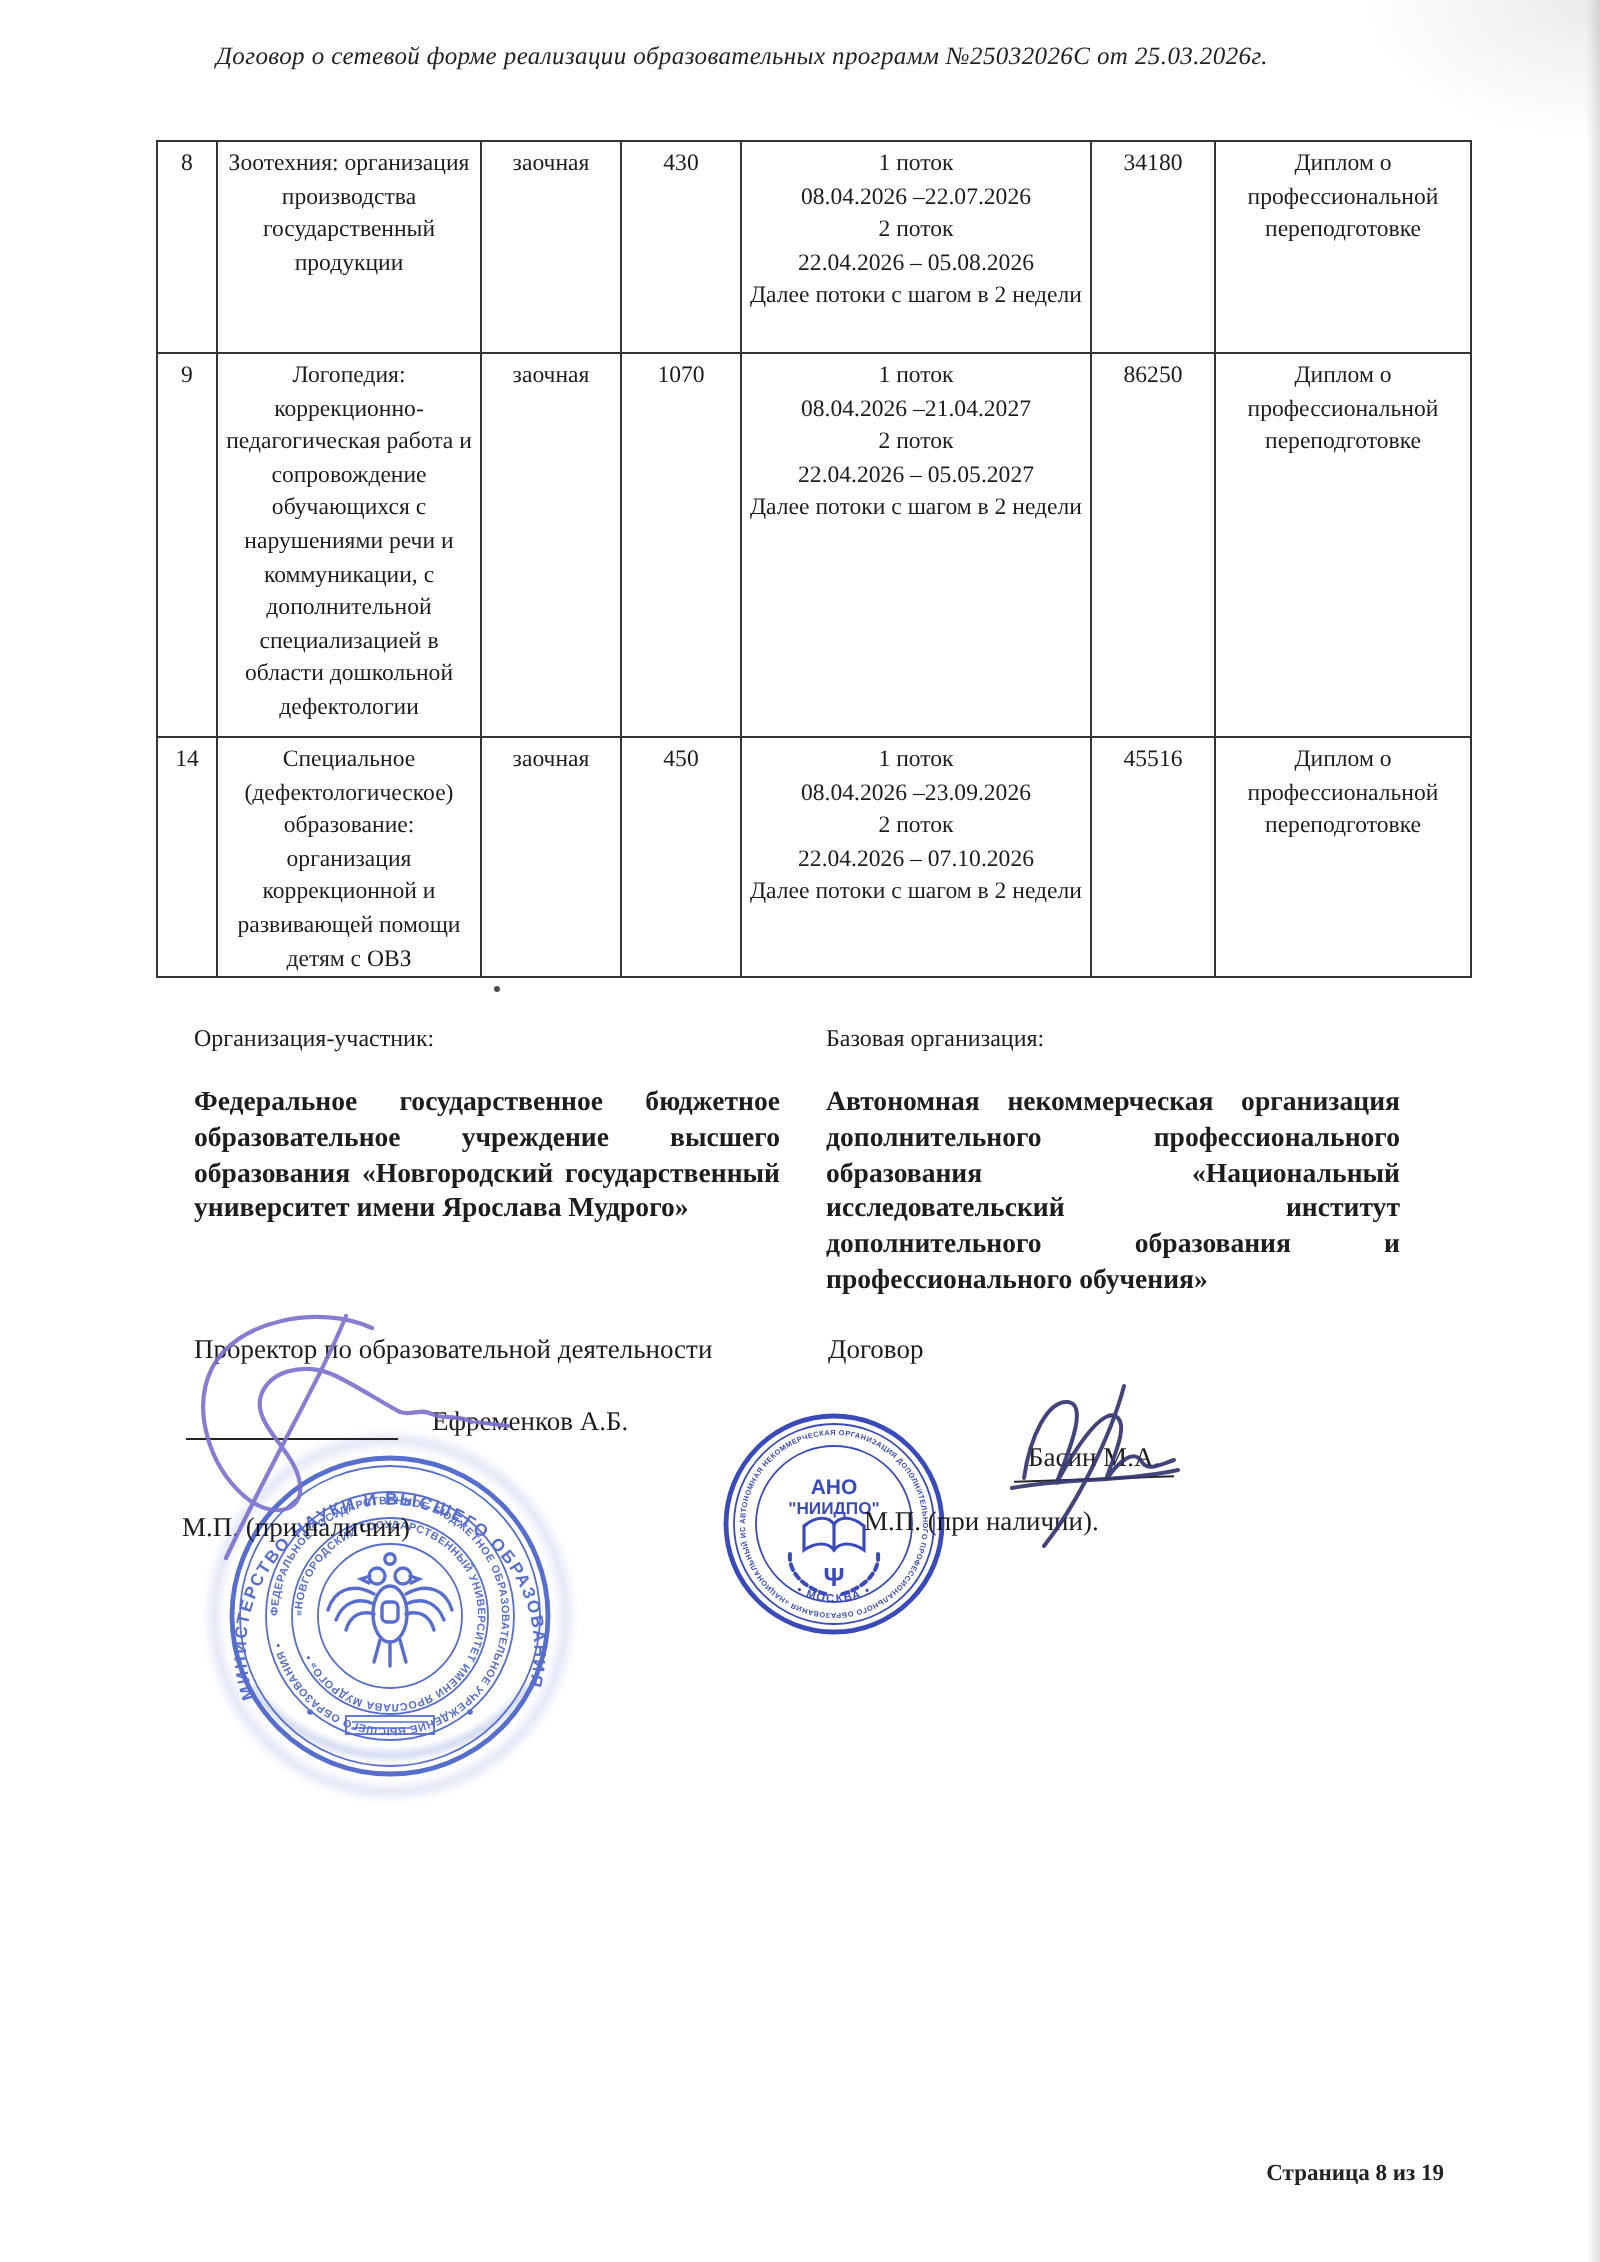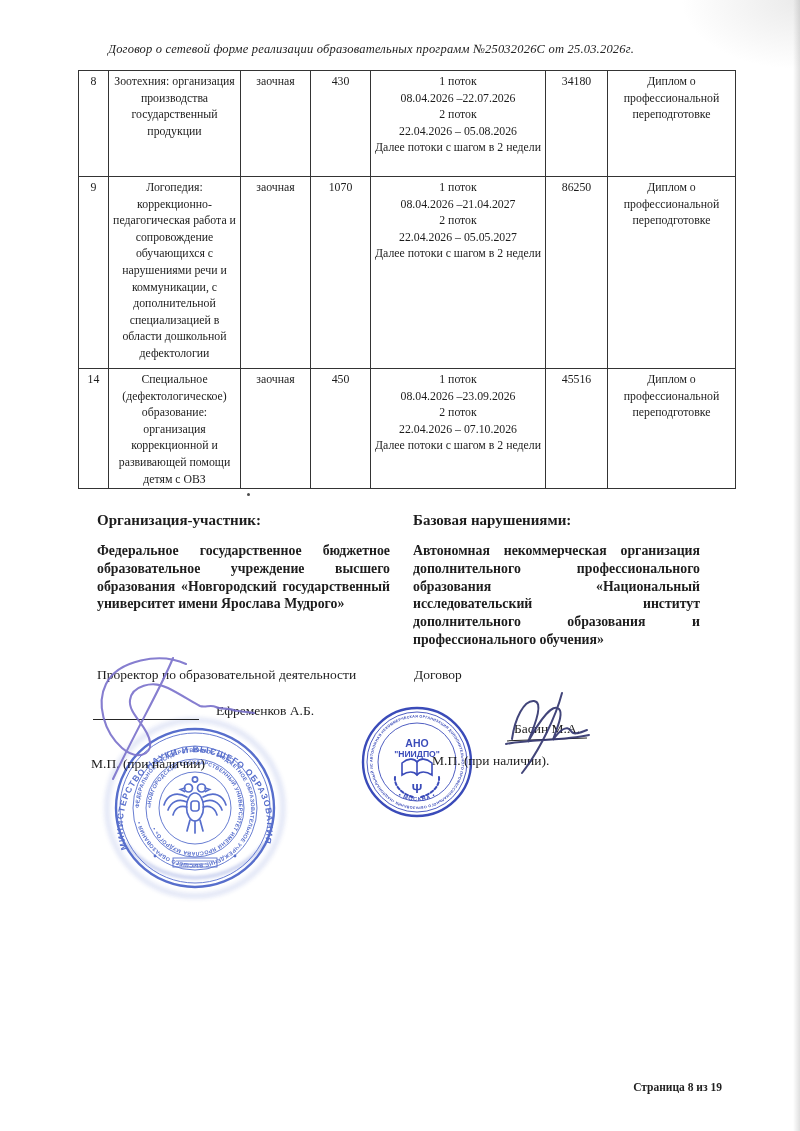--- a/index.html
+++ b/index.html
@@ -3,31 +3,31 @@
 <meta charset="utf-8">
 <style>
   html,body{margin:0;padding:0;background:#ffffff;}
   .page{position:relative;width:800px;height:1131px;background:#ffffff;overflow:hidden;
         font-family:"Liberation Serif","DejaVu Serif",serif;color:#1d1d1d;}
   
   .edge-right{position:absolute;top:0;right:0;width:7px;height:100%;
       background:linear-gradient(to left,rgba(150,150,150,.30),rgba(150,150,150,0));}
   .edge-topright{position:absolute;top:0;right:0;width:120px;height:70px;
       background:radial-gradient(ellipse at top right,rgba(160,160,160,.22),rgba(160,160,160,0) 70%);}
-  .hdr{position:absolute;top:42px;left:0;right:0;padding-right:58px;text-align:center;
+  .hdr{position:absolute;top:21px;left:0;right:0;padding-right:58px;text-align:center;
        font-style:italic;font-size:12.5px;letter-spacing:.2px;color:#222;}
   
   table.prog{position:absolute;left:78px;top:70px;width:657px;border-collapse:collapse;
       table-layout:fixed;font-size:11.8px;line-height:16.6px;text-align:center;color:#1c1c1c;}
   table.prog td{border:1.5px solid #343434;vertical-align:top;padding:2px 4px 0 4px;}
   td.c-sched{white-space:pre-line;}
   .after-dot{position:absolute;left:247px;top:493px;width:3px;height:3px;border-radius:50%;background:#4c4c4c;}
   
   .abs{position:absolute;}
-  .org-h{font-weight:bold;font-size:15px;}
+  .org-h{font-weight:normal;font-size:12px;}
   .org-p{font-weight:bold;font-size:13.8px;line-height:17.8px;text-align:justify;text-align-last:left;}
   .body-t{font-size:13.5px;}
   .sig-line{position:absolute;height:0;border-top:1.4px solid #262626;}
   .pg{position:absolute;top:1081px;right:78px;font-weight:bold;font-size:11.5px;color:#222;}
   
   .stamp{position:absolute;mix-blend-mode:multiply;opacity:.93;filter:blur(.35px);}
   .ring-t{font-family:"Liberation Sans","DejaVu Sans",sans-serif;font-weight:bold;}
   .sigs{position:absolute;left:0;top:0;width:800px;height:1131px;pointer-events:none;}
 </style>
 </head>
@@ -94,21 +94,21 @@
   </table>
   <div class="after-dot"></div>
 
   <div class="abs org-h" style="left:97px;top:512px;">Организация-участник:</div>
   <div class="abs org-p" style="left:97px;top:542px;width:293px;">Федеральное государственное бюджетное образовательное учреждение высшего образования «Новгородский государственный университет имени Ярослава Мудрого»</div>
   <div class="abs body-t" style="left:97px;top:667px;">Проректор по образовательной деятельности</div>
   <div class="sig-line" style="left:93px;top:719px;width:106px;"></div>
   <div class="abs body-t" style="left:216px;top:703px;">Ефременков А.Б.</div>
   <div class="abs body-t" style="left:91px;top:756px;">М.П. (при наличии)</div>
 
-  <div class="abs org-h" style="left:413px;top:512px;">Базовая нарушениями:</div>
+  <div class="abs org-h" style="left:413px;top:512px;">Базовая организация:</div>
   <div class="abs org-p" style="left:413px;top:542px;width:287px;">Автономная некоммерческая организация дополнительного профессионального образования «Национальный исследовательский институт дополнительного образования и профессионального обучения»</div>
   <div class="abs body-t" style="left:414px;top:667px;">Договор</div>
   <div class="sig-line" style="left:507px;top:739px;width:80px;transform:rotate(-2deg);"></div>
   <div class="abs body-t" style="left:514px;top:721px;">Басин М.А.</div>
   <div class="abs body-t" style="left:432px;top:753px;">М.П. (при наличии).</div>
 
   <svg class="stamp" style="left:95px;top:708px;" width="200" height="200" viewBox="0 0 200 200" aria-hidden="true">
     <g color="#4a63c8" stroke="currentColor" fill="none">
       <circle cx="100" cy="100" r="88" stroke-width="5" opacity="0.18" style="filter:blur(2px)"></circle>
       <path d="M 30 135 A 88 88 0 0 0 170 135" stroke-width="4" opacity="0.28" style="filter:blur(1.5px)"></path>

